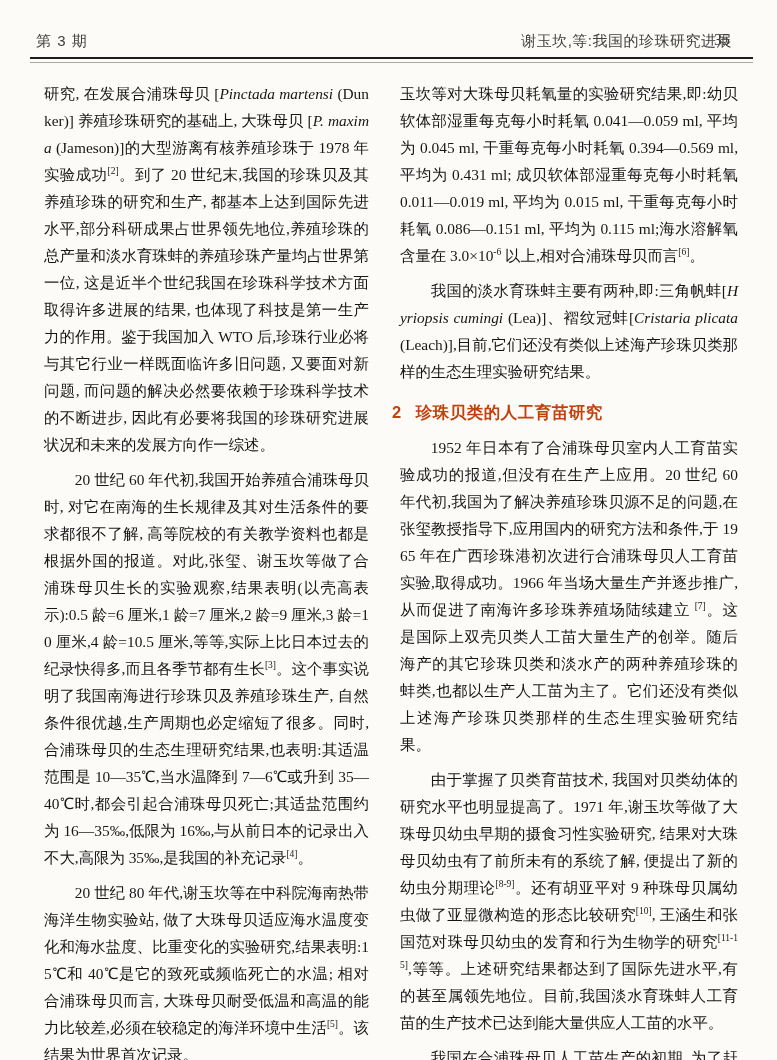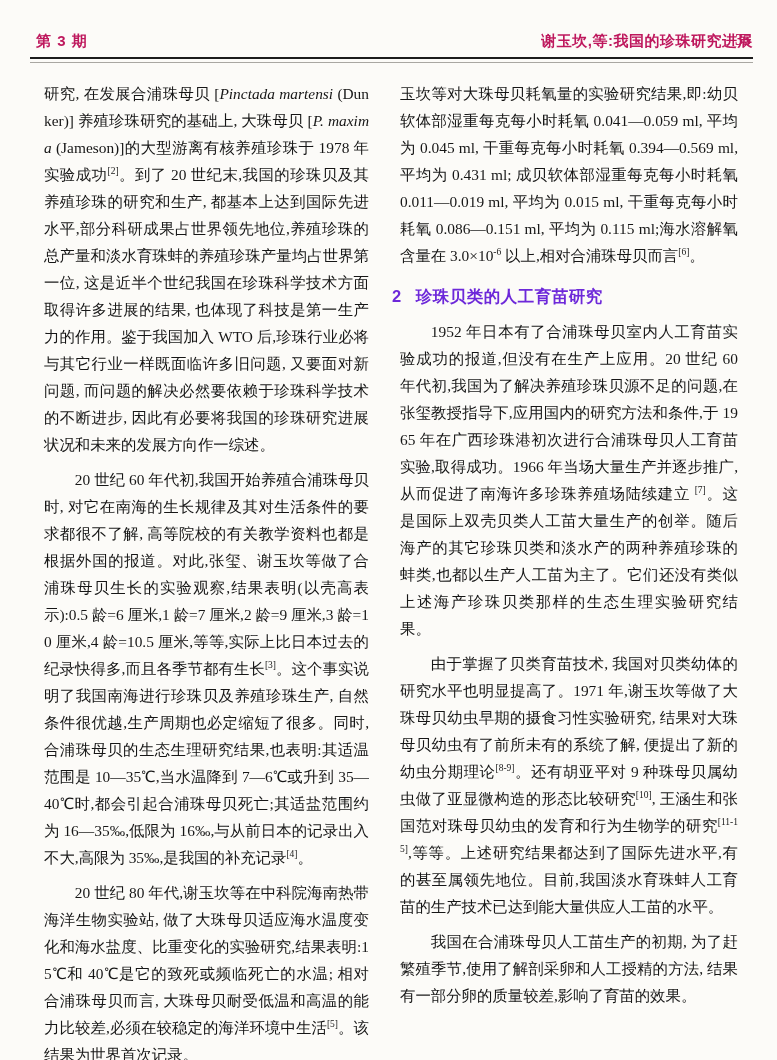--- a/index.html
+++ b/index.html
@@ -11,25 +11,25 @@
     position: relative;
     width: 777px;
     height: 1060px;
     background: #fcfbf8;
     overflow: hidden;
     color: #161616;
   }
   
   .header {
     position: absolute;
-    top: 30px; left: 36px; right: 24px; height: 24px;
+    top: 30px; left: 36px; right: 45px; height: 24px;
     font-family: "Liberation Sans", sans-serif;
-    font-weight: bold;
+    font-weight: normal;
     font-size: 15px;
-    color: #be185d;
+    color: #404040;
   }
   .header .issue  { position: absolute; left: 0; top: 2px; letter-spacing: 1px; }
   .header .ptitle { position: absolute; left: 0; right: 0; top: 2px; text-align: right; letter-spacing: 0.5px; }
   .header .pnum   { position: absolute; right: 2px; top: 1px; font-family: "Liberation Serif", serif; font-size: 16px; margin-left: 8px; }
   .rule-thick { position: absolute; top: 57px; left: 30px; right: 24px; height: 2px; background: #1c1c1c; }
   .rule-thin  { position: absolute; top: 62px; left: 30px; right: 24px; height: 1px; background: #a9a7a2; }
   
   .col {
     position: absolute;
     top: 72px;
@@ -54,21 +54,21 @@
     vertical-align: super;
     letter-spacing: 0;
   }
   
   .section-heading {
     margin: 14px 0 9px 0;
     font-family: "Liberation Sans", sans-serif;
     font-weight: bold;
     font-size: 16.5px;
     line-height: 26px;
-    color: #6d28d9;
+    color: #c2410c;
     letter-spacing: 0.5px;
   }
   .section-heading .h-num { margin-right: 14px; }
 </style>
 </head>
 <body>
 
 <div class="page">
 
   <div class="header">
@@ -79,19 +79,20 @@
   <div class="rule-thick"></div>
   <div class="rule-thin"></div>
 
   <div class="col col-left">
       <p class="para"><span>研究, 在发展合浦珠母贝 [</span><span class="latin-italic">Pinctada martensi</span><span> (Dunker)] 养殖珍珠研究的基础上, 大珠母贝 [</span><span class="latin-italic">P. maxima</span><span> (Jameson)]的大型游离有核养殖珍珠于 1978 年实验成功</span><sup class="ref">[2]</sup><span>。到了 20 世纪末,我国的珍珠贝及其养殖珍珠的研究和生产, 都基本上达到国际先进水平,部分科研成果占世界领先地位,养殖珍珠的总产量和淡水育珠蚌的养殖珍珠产量均占世界第一位, 这是近半个世纪我国在珍珠科学技术方面取得许多进展的结果, 也体现了科技是第一生产力的作用。鉴于我国加入 WTO 后,珍珠行业必将与其它行业一样既面临许多旧问题, 又要面对新问题, 而问题的解决必然要依赖于珍珠科学技术的不断进步, 因此有必要将我国的珍珠研究进展状况和未来的发展方向作一综述。</span></p>
       <p class="para indent"><span>20 世纪 60 年代初,我国开始养殖合浦珠母贝时, 对它在南海的生长规律及其对生活条件的要求都很不了解, 高等院校的有关教学资料也都是根据外国的报道。对此,张玺、谢玉坎等做了合浦珠母贝生长的实验观察,结果表明(以壳高表示):0.5 龄=6 厘米,1 龄=7 厘米,2 龄=9 厘米,3 龄=10 厘米,4 龄=10.5 厘米,等等,实际上比日本过去的纪录快得多,而且各季节都有生长</span><sup class="ref">[3]</sup><span>。这个事实说明了我国南海进行珍珠贝及养殖珍珠生产, 自然条件很优越,生产周期也必定缩短了很多。同时,合浦珠母贝的生态生理研究结果,也表明:其适温范围是 10—35℃,当水温降到 7—6℃或升到 35—40℃时,都会引起合浦珠母贝死亡;其适盐范围约为 16—35‰,低限为 16‰,与从前日本的记录出入不大,高限为 35‰,是我国的补充记录</span><sup class="ref">[4]</sup><span>。</span></p>
       <p class="para indent"><span>20 世纪 80 年代,谢玉坎等在中科院海南热带海洋生物实验站, 做了大珠母贝适应海水温度变化和海水盐度、比重变化的实验研究,结果表明:15℃和 40℃是它的致死或频临死亡的水温; 相对合浦珠母贝而言, 大珠母贝耐受低温和高温的能力比较差,必须在较稳定的海洋环境中生活</span><sup class="ref">[5]</sup><span>。该结果为世界首次记录。</span></p>
     </div>
   <div class="col col-right">
       <p class="para"><span>玉坎等对大珠母贝耗氧量的实验研究结果,即:幼贝软体部湿重每克每小时耗氧 0.041—0.059 ml, 平均为 0.045 ml, 干重每克每小时耗氧 0.394—0.569 ml, 平均为 0.431 ml; 成贝软体部湿重每克每小时耗氧 0.011—0.019 ml, 平均为 0.015 ml, 干重每克每小时耗氧 0.086—0.151 ml, 平均为 0.115 ml;海水溶解氧含量在 3.0×10</span><sup class="ref">-6</sup><span> 以上,相对合浦珠母贝而言</span><sup class="ref">[6]</sup><span>。</span></p>
+      <p class="para indent"><span>我国的淡水育珠蚌主要有两种,即:三角帆蚌[</span><span class="latin-italic">Hyriopsis cumingi</span><span> (Lea)]、褶纹冠蚌[</span><span class="latin-italic">Cristaria plicata</span><span> (Leach)],目前,它们还没有类似上述海产珍珠贝类那样的生态生理实验研究结果。</span></p>
       <h2 class="section-heading"><span class="h-num">2</span><span>珍珠贝类的人工育苗研究</span></h2>
       <p class="para indent"><span>1952 年日本有了合浦珠母贝室内人工育苗实验成功的报道,但没有在生产上应用。20 世纪 60 年代初,我国为了解决养殖珍珠贝源不足的问题,在张玺教授指导下,应用国内的研究方法和条件,于 1965 年在广西珍珠港初次进行合浦珠母贝人工育苗实验,取得成功。1966 年当场大量生产并逐步推广, 从而促进了南海许多珍珠养殖场陆续建立 </span><sup class="ref">[7]</sup><span>。这是国际上双壳贝类人工苗大量生产的创举。随后海产的其它珍珠贝类和淡水产的两种养殖珍珠的蚌类,也都以生产人工苗为主了。它们还没有类似上述海产珍珠贝类那样的生态生理实验研究结果。</span></p>
       <p class="para indent"><span>由于掌握了贝类育苗技术, 我国对贝类幼体的研究水平也明显提高了。1971 年,谢玉坎等做了大珠母贝幼虫早期的摄食习性实验研究, 结果对大珠母贝幼虫有了前所未有的系统了解, 便提出了新的幼虫分期理论</span><sup class="ref">[8-9]</sup><span>。还有胡亚平对 9 种珠母贝属幼虫做了亚显微构造的形态比较研究</span><sup class="ref">[10]</sup><span>, 王涵生和张国范对珠母贝幼虫的发育和行为生物学的研究</span><sup class="ref">[11-15]</sup><span>,等等。上述研究结果都达到了国际先进水平,有的甚至属领先地位。目前,我国淡水育珠蚌人工育苗的生产技术已达到能大量供应人工苗的水平。</span></p>
       <p class="para indent"><span>我国在合浦珠母贝人工苗生产的初期, 为了赶繁殖季节,使用了解剖采卵和人工授精的方法, 结果有一部分卵的质量较差,影响了育苗的效果。</span></p>
     </div>
 
 </div>
 
 </body></html>

